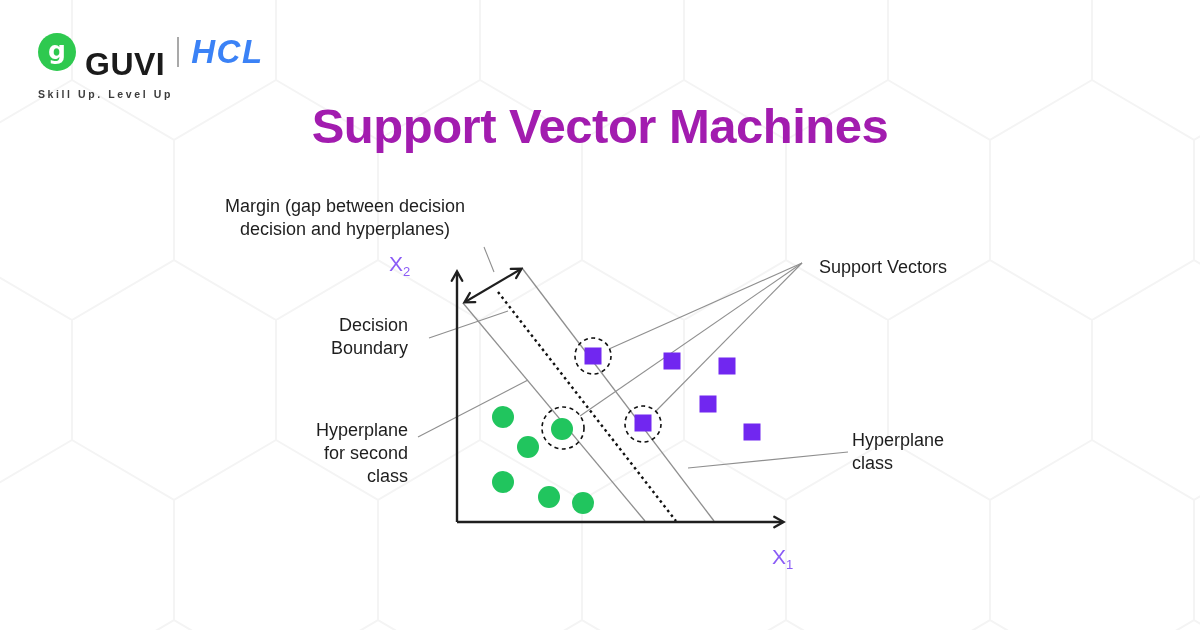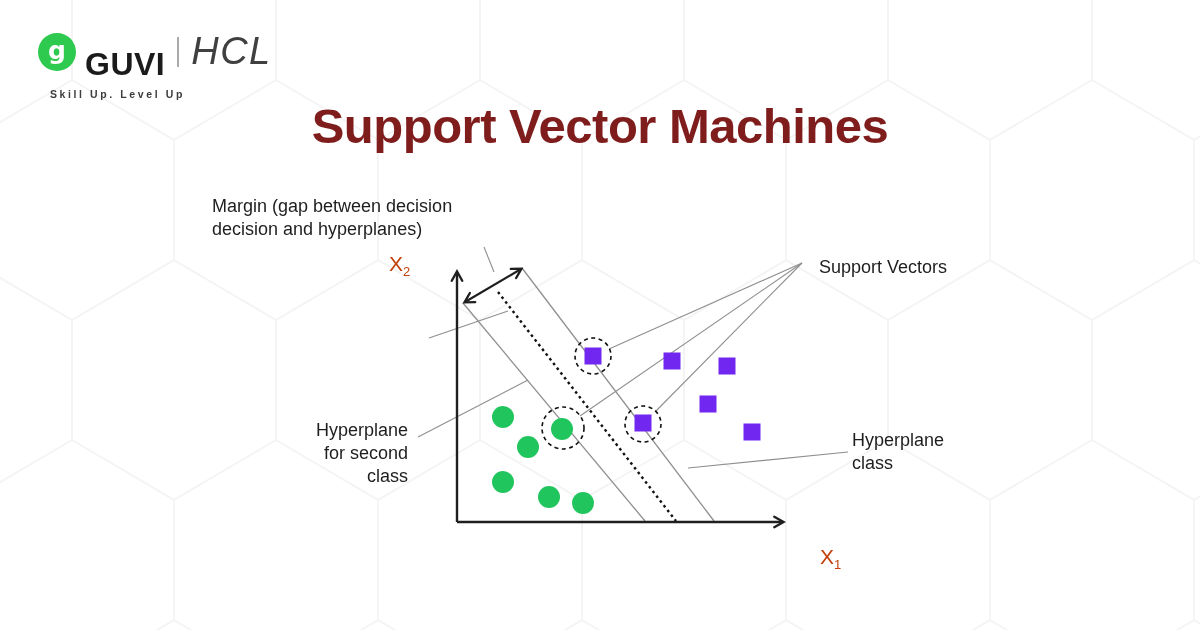--- a/index.html
+++ b/index.html
@@ -11,46 +11,46 @@
 
   
   .brand { position:absolute; left:38px; top:20px; z-index:3; }
   .brand-row { display:flex; align-items:center; }
   .brand-icon { width:38px; height:38px; border-radius:50%; background:#2EC94F;
                 display:flex; align-items:center; justify-content:center; }
   .brand-icon span { color:#ffffff; font-family:"DejaVu Sans", sans-serif;
                      font-size:25px; font-weight:700; line-height:1; margin-top:-3px; }
   .brand-guvi { margin-left:9px; font-size:32px; font-weight:700; color:#1b1b1b; letter-spacing:.5px;margin-top:26px; }
   .brand-divider { width:2px; height:30px; background:#a9a9a9; margin:0 12px; }
-  .brand-hcl { font-size:38px; font-weight:400; font-style:italic; color:#404040; letter-spacing:1.5px; }
-  .brand-tagline { margin-top:5px; font-size:10.5px; font-weight:700; letter-spacing:2.6px; color:#3c3c3c;margin-left:12px; }
+  .brand-hcl { font-size:33px; font-weight:700; font-style:italic; color:#3b82f6; letter-spacing:1.5px; }
+  .brand-tagline { margin-top:5px; font-size:10.5px; font-weight:700; letter-spacing:2.6px; color:#3c3c3c; }
 
   
   .title { position:absolute; left:0; top:98px; width:1200px; text-align:center; z-index:2;
-           font-size:49px; font-weight:700; color:#7f1d1d; letter-spacing:-0.5px; }
+           font-size:49px; font-weight:700; color:#a21caf; letter-spacing:-0.5px; }
 
   
   #diagram-svg { position:absolute; inset:0; z-index:1; }
 
   
   .lbl { position:absolute; z-index:2; color:#1e1e1e; font-size:18px; line-height:23px; }
   .lbl .lbl-line { white-space:nowrap; }
-  .lbl-center { }
+  .lbl-center { text-align:center; }
   .lbl-right  { text-align:right; }
   .lbl-left   { text-align:left;margin-top:10px; }
-  .axis-label { position:absolute; z-index:2; color:#c2410c; font-size:21px; }
+  .axis-label { position:absolute; z-index:2; color:#8b5cf6; font-size:21px; }
   .axis-label sub { font-size:13px; }
 
   .lbl-margin   { left:212px; top:195px; width:266px; }
   .lbl-db       { left:268px; top:314px; width:140px; }
   .lbl-hp1      { left:268px; top:419px; width:140px; }
   .lbl-sv       { left:819px; top:246px; }
   .lbl-hp2      { left:852px; top:419px; width:160px; }
   .x2-label     { left:389px; top:252px; }
-  .x1-label     { left:820px; top:545px; }
+  .x1-label     { left:772px; top:545px; }
 </style>
 </head>
 <body>
 
 <div class="canvas">
 
   <svg class="bg" width="1200" height="630" aria-hidden="true">
     <defs>
       <pattern id="cubes" width="204" height="360" patternUnits="userSpaceOnUse" patternTransform="translate(-30,-40)">
         <g fill="none" stroke="#f4f4f4" stroke-width="2">
@@ -124,20 +124,24 @@
         <circle cx="643" cy="424" r="18" fill="none" stroke="#111111" stroke-width="1.6" stroke-dasharray="4 3.5"></circle>
         <circle cx="563" cy="428" r="21" fill="none" stroke="#111111" stroke-width="1.6" stroke-dasharray="4 3.5"></circle>
       </g>
   </svg>
 
   <div class="lbl lbl-center lbl-margin">
     <div class="lbl-line">Margin (gap between decision</div>
     <div class="lbl-line">decision and hyperplanes)</div>
   </div>
 
+  <div class="lbl lbl-right lbl-db">
+    <div class="lbl-line">Decision</div>
+    <div class="lbl-line">Boundary</div>
+  </div>
 
   <div class="lbl lbl-right lbl-hp1">
     <div class="lbl-line">Hyperplane</div>
     <div class="lbl-line">for second</div>
     <div class="lbl-line">class</div>
   </div>
 
   <div class="lbl lbl-left lbl-sv">
     <div class="lbl-line">Support Vectors</div>
   </div>

